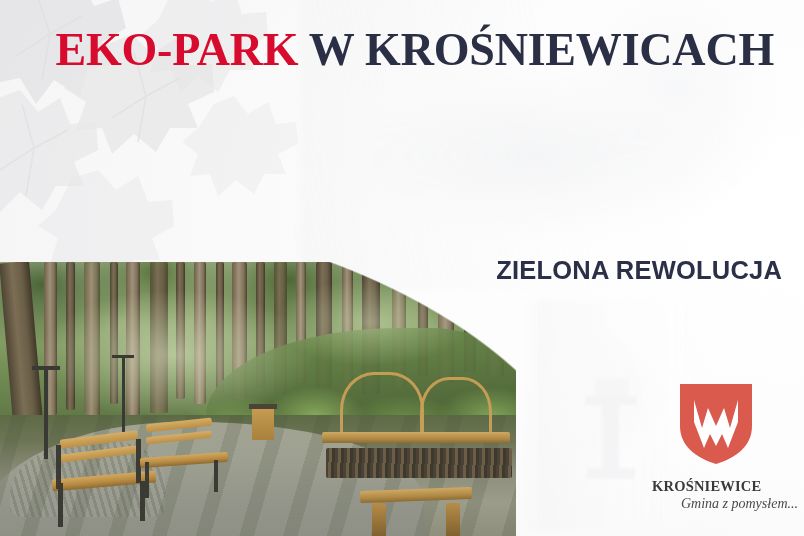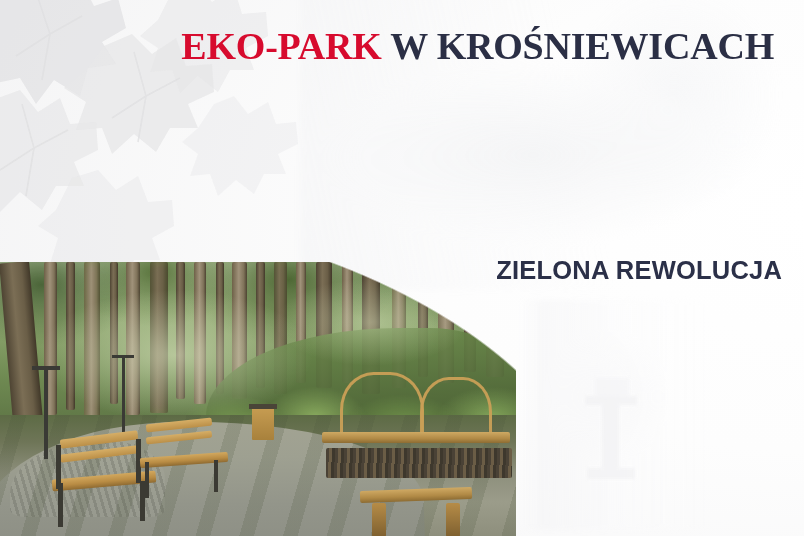--- a/index.html
+++ b/index.html
@@ -74,21 +74,21 @@
   }
 
   
   .headline {
     position: absolute;
     left: 0; right: 30px;
     top: 27px;
     text-align: right;
     font-family: "Liberation Serif", serif;
     font-weight: bold;
-    font-size: 38px;
+    font-size: 46px;
     letter-spacing: -0.2px;
     line-height: 1;
     white-space: nowrap;
   }
   .headline .eko { color: #D70B2E; }
   .headline .rest { color: #2B2F45; }
 
   
   .subtitle {
     position: absolute;
@@ -356,14 +356,22 @@
       <div class="pergola" style="left:340px; top:40%; width:78px; height:22%;"></div>
       <div class="pergola" style="left:420px; top:42%; width:66px; height:20%;"></div>
       <div class="deck" style="left:322px; top:62%; width:188px; height:11px;"></div>
       <div class="wicker" style="left:326px; top:68%; width:186px; height:30px;"></div>
       <div class="deck" style="left:360px; top:83%; width:112px; height:12px; transform:rotate(-2deg);"></div>
       <div class="wicker" style="left:372px; top:88%; width:14px; height:34px; background:linear-gradient(180deg,#b68c47,#7e6030);"></div>
       <div class="wicker" style="left:446px; top:88%; width:14px; height:34px; background:linear-gradient(180deg,#b68c47,#7e6030);"></div>
     </div>
   </div>
 
+  <div class="logo">
+    <svg class="logo-shield" viewBox="0 0 76 84">
+      <path d="M2 2 H74 V44 C74 64 58 76 38 82 C18 76 2 64 2 44 Z" fill="#DB5A4E"></path>
+      <path d="M16 18 L24 46 L30 26 L38 44 L46 26 L52 46 L60 18 L60 40 L50 66 L44 52 L38 64 L32 52 L26 66 L16 40 Z" fill="#FFFFFF"></path>
+    </svg>
+    <div class="logo-name">KROŚNIEWICE</div>
+    <div class="logo-tag">Gmina z pomysłem...</div>
+  </div>
 
 </div>
 
 </body></html>

